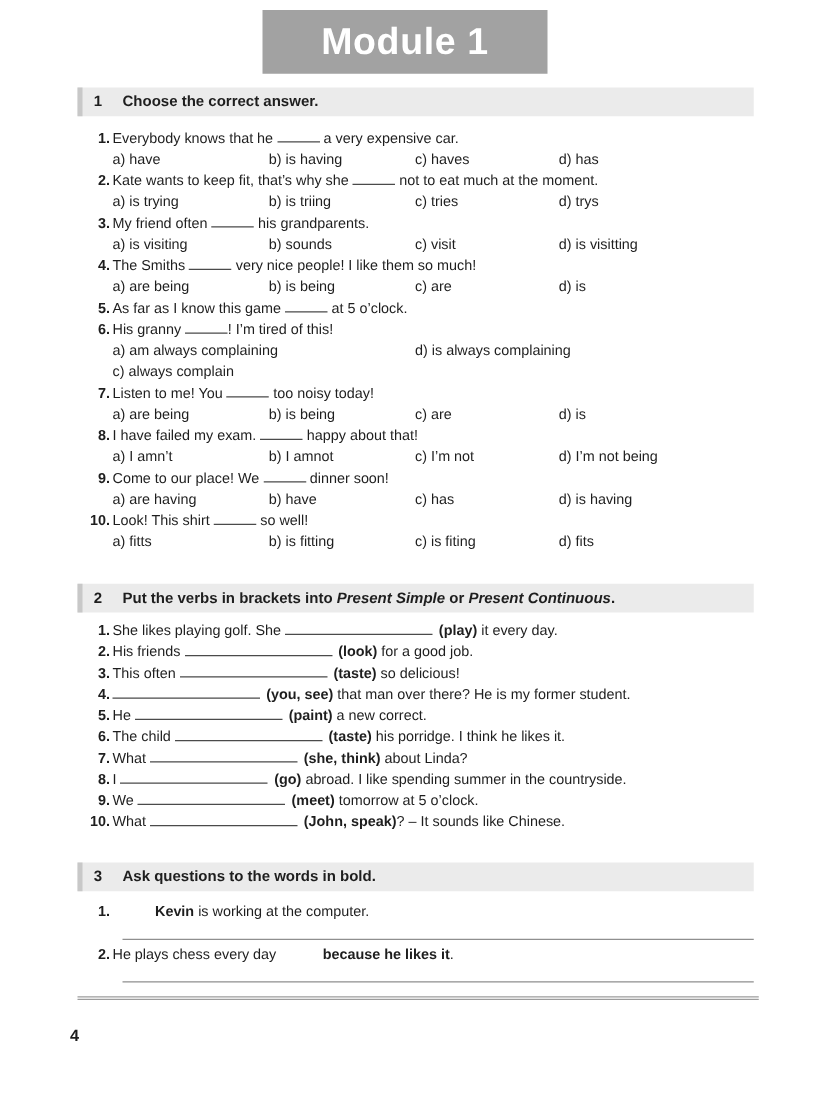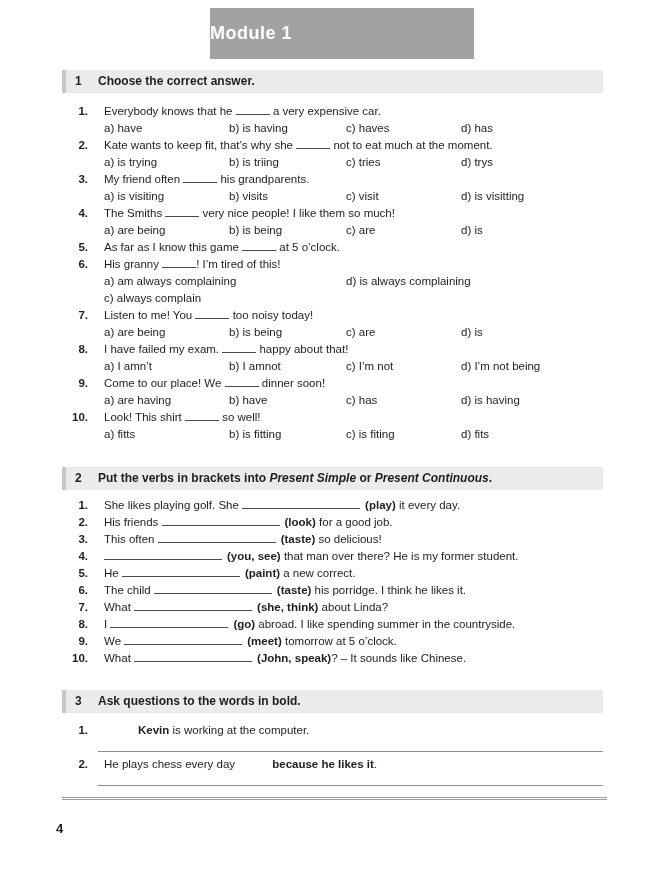--- a/index.html
+++ b/index.html
@@ -2,40 +2,40 @@
 <html><head>
 <meta charset="utf-8">
 <style>
   html,body{margin:0;padding:0;}
   body{
     width:650px;height:892px;background:#ffffff;position:relative;
     font-family:"Liberation Sans","DejaVu Sans",sans-serif;
     font-size:11.5px;color:#1e1e1e;line-height:17px;overflow:hidden;
   }
   .module-box{
-    position:absolute;left:210px;top:8px;width:264px;height:51px;
-    background:#a2a2a2;color:#ffffff;display:flex;align-items:center;
-    font-size:18px;font-weight:bold;letter-spacing:0.5px;
+    position:absolute;left:210px;top:8px;width:228px;height:51px;
+    background:#a2a2a2;color:#ffffff;display:flex;align-items:center;justify-content:center;
+    font-size:30px;font-weight:bold;letter-spacing:0.5px;
   }
   .content{position:absolute;left:62px;top:70px;width:541px;}
   .ex-bar{
     height:23px;background:#ebebeb;display:flex;align-items:center;
     font-weight:bold;font-size:12px;position:relative;padding-left:13px;box-sizing:border-box;
   }
   .ex-bar::before{content:"";position:absolute;left:0;top:0;width:4px;height:100%;background:#c8c8c8;}
   .ex-num{width:23px;flex-shrink:0;}
   .bi{font-style:italic;}
   .q-list{margin-top:10px;}
   .ex2-list{margin-top:7px;}
   .ex3-list{margin-top:9px;}
   .mt24{margin-top:24px;}
   .mt23{margin-top:23px;}
   .q-row{display:flex;}
   .q-num{width:26px;min-width:26px;text-align:right;font-weight:bold;}
-  .q-body{margin-left:16px;flex:1;}
+  .q-body{margin-left:2px;flex:1;}
   .opts{display:grid;grid-template-columns:125px 117px 115px 1fr;}
   .opts2{display:grid;grid-template-columns:242px 1fr;grid-template-rows:17px 17px;grid-auto-flow:column;}
   .blank1{display:inline-block;width:34px;height:10px;border-bottom:1px solid #4a4a4a;}
   .blank2{display:inline-block;width:118px;height:10px;border-bottom:1px solid #4a4a4a;}
   .verb{font-weight:bold;margin-left:5px;}
   .bold{font-weight:bold;padding-left:34px;}
   .ans-line{margin:12px 0 4px 36px;width:505px;height:0;border-bottom:1px solid #8f8f8f;}
   .ans-line.last{margin-bottom:0;}
   .bottom-rule{margin-top:11px;height:3px;box-sizing:border-box;border-top:1px solid #9d9d9d;border-bottom:1px solid #9d9d9d;width:545px;}
   .page-num{position:absolute;left:56px;top:820px;font-weight:bold;font-size:13px;}
@@ -81,21 +81,21 @@
         </div>
       </div>
     </div>
 
     <div class="q-row">
       <span class="q-num">3.</span>
       <div class="q-body">
         <div><span>My friend often </span><span class="blank1"></span><span> his grandparents.</span></div>
         <div class="opts">
           <span>a) is visiting</span>
-          <span>b) visits</span>
+          <span>b) sounds</span>
           <span>c) visit</span>
           <span>d) is visitting</span>
         </div>
       </div>
     </div>
 
     <div class="q-row">
       <span class="q-num">4.</span>
       <div class="q-body">
         <div><span>The Smiths </span><span class="blank1"></span><span> very nice people! I like them so much!</span></div>

